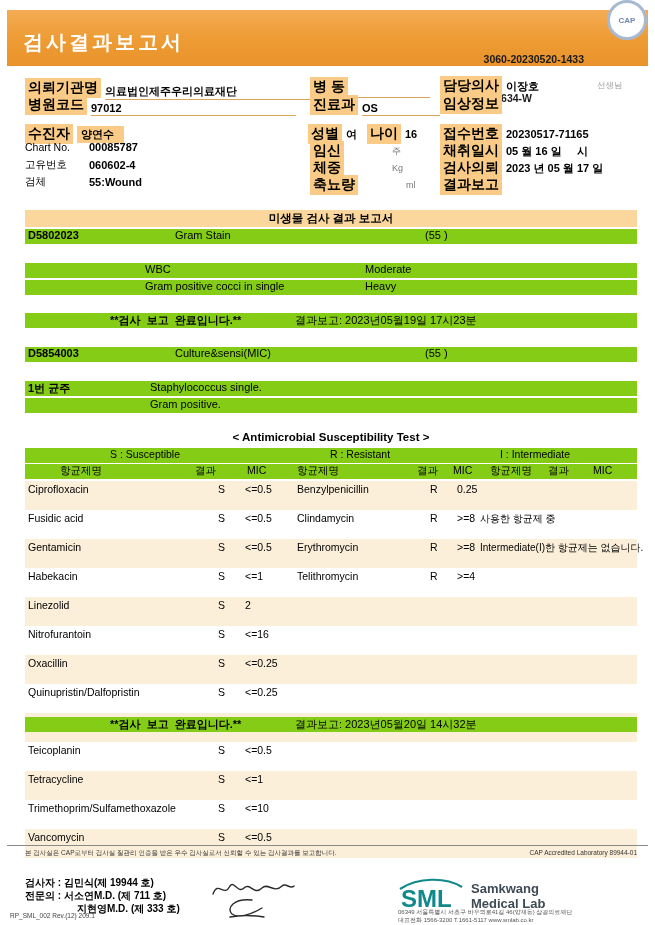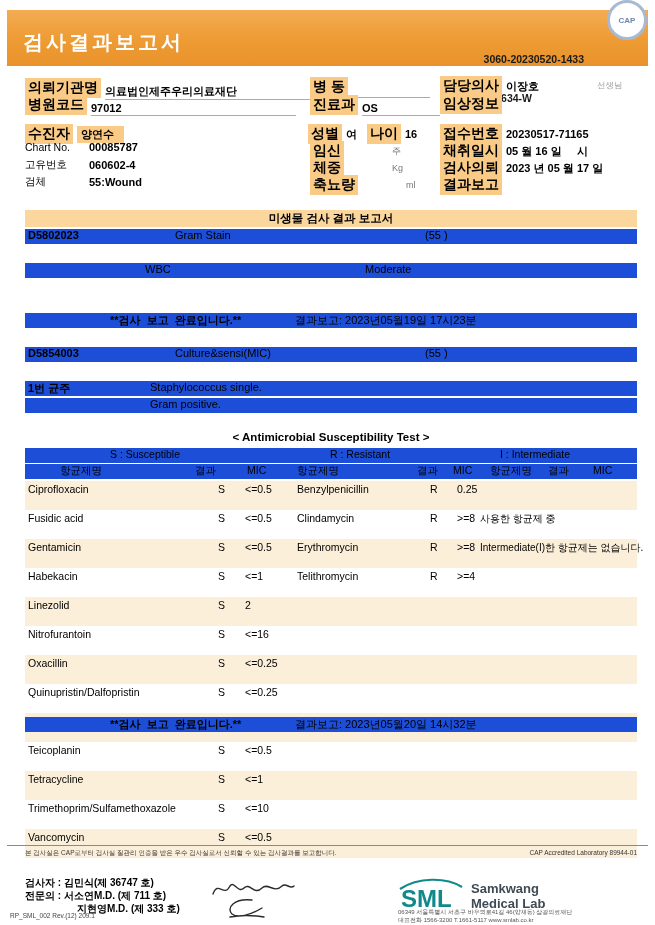--- a/index.html
+++ b/index.html
@@ -28,21 +28,21 @@
   .w205{ width:205px; } .w78{ width:78px; } .w150{ width:150px; }
   .unit{ font-size:9px; color:#777; margin-left:48px; }
   .sfx { font-size:8.5px; color:#9a9a9a; margin-left:58px; }
   .orv { background:#FACB86; padding:1px 10px 1px 4px; }
 
   
   .band { position:absolute; left:25px; right:18px; top:210px; height:17px; background:#FBD79E;
           text-align:center; font-size:11.5px; font-weight:bold; line-height:17px; }
   .mrow { position:absolute; left:25px; right:18px; height:15px; font-size:11px; }
   .mrow > span { position:absolute; top:0; white-space:pre; }
-  .stripe { background:#1d4ed8; }
+  .stripe { background:#84cc16; }
   .b { font-weight:bold; }
 
   
   .ast-title { position:absolute; left:25px; right:18px; top:431px; text-align:center;
                font-size:11.5px; font-weight:bold; }
   .ast-body { position:absolute; left:25px; right:18px; top:481px; }
   .ast-row  { position:relative; height:29px; font-size:10.5px;text-decoration:underline; }
   .ast-row.stripe { background:#FCEFDA; }
   .ast-row span { position:absolute; top:2px; white-space:pre; }
   .c1{left:3px;} .c2{left:193px;} .c3{left:220px;} .c4{left:272px;}
@@ -162,20 +162,24 @@
   <div class="mrow stripe" style="top:229px;">
     <span class="b" style="left:3px;">D5802023</span>
     <span style="left:150px;">Gram Stain</span>
     <span style="left:400px;">(55 )</span>
   </div>
 
   <div class="mrow stripe" style="top:263px;">
     <span style="left:120px;">WBC</span>
     <span style="left:340px;">Moderate</span>
   </div>
+  <div class="mrow stripe" style="top:280px;">
+    <span style="left:120px;">Gram positive cocci in single</span>
+    <span style="left:340px;">Heavy</span>
+  </div>
 
   <div class="mrow stripe" style="top:313px;">
     <span class="b" style="left:85px;">**검사  보고  완료입니다.**</span>
     <span style="left:270px;">결과보고: 2023년05월19일 17시23분</span>
   </div>
 
   <div class="mrow stripe" style="top:347px;">
     <span class="b" style="left:3px;">D5854003</span>
     <span style="left:150px;">Culture&amp;sensi(MIC)</span>
     <span style="left:400px;">(55 )</span>
@@ -332,21 +336,21 @@
   <div class="mrow stripe" style="top:717px;">
     <span class="b" style="left:85px;">**검사  보고  완료입니다.**</span>
     <span style="left:270px;">결과보고: 2023년05월20일 14시32분</span>
   </div>
 
   <div class="footrule"></div>
   <div class="capnote">본 검사실은 CAP로부터 검사실 질관리 인증을 받은 우수 검사실로서 신뢰할 수 있는 검사결과를 보고합니다.</div>
   <div class="capacc">CAP Accredited Laboratory 89944-01</div>
 
 
-  <div class="exline" style="left:25px; top:876px;">검사자 : 김민식(제 36747 호)</div>
+  <div class="exline" style="left:25px; top:876px;">검사자 : 김민식(제 19944 호)</div>
   <div class="exline" style="left:25px; top:889px;">전문의 : 서소연M.D. (제 711 호)</div>
   <div class="exline" style="left:77px; top:902px;">지현영M.D. (제 333 호)</div>
 
   <div class="sig" style="left:210px; top:878px;">
     <svg width="86" height="22" viewBox="0 0 86 22">
       <path d="M3 16 C 8 2, 14 20, 20 8 C 24 2, 28 16, 34 10 C 40 4, 44 18, 52 10 C 58 4, 64 16, 72 8 C 76 4, 80 12, 84 8" fill="none" stroke="#2b2b2b" stroke-width="1.4" stroke-linecap="round"></path>
     </svg>
   </div>
   <div class="sig" style="left:222px; top:896px;">
     <svg width="46" height="24" viewBox="0 0 46 24">

